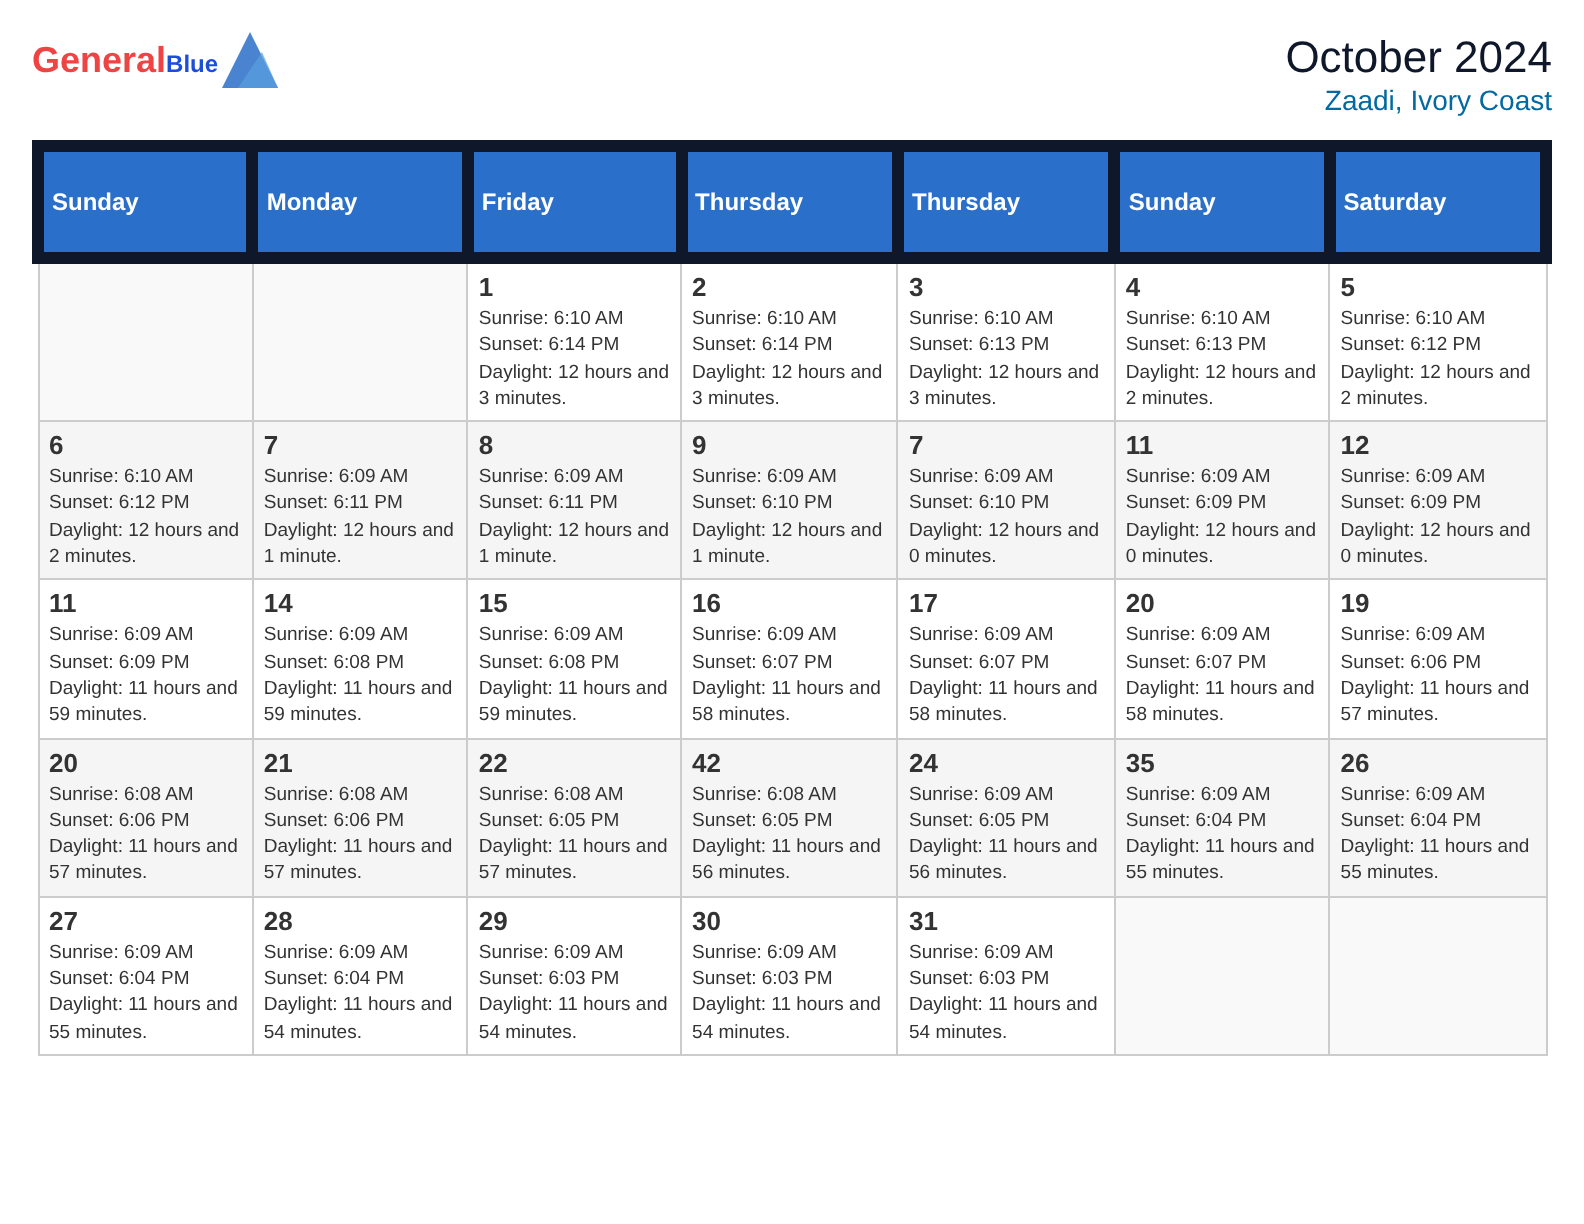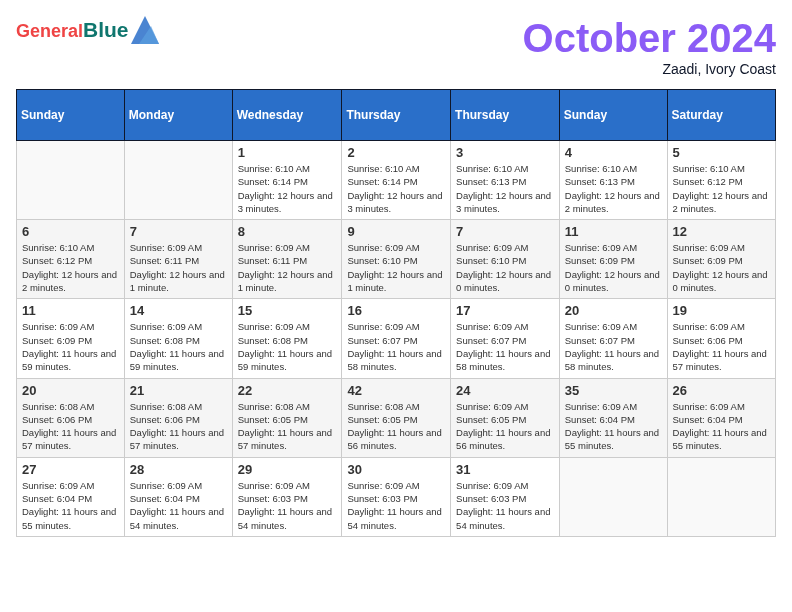--- a/index.html
+++ b/index.html
@@ -19,54 +19,54 @@
     .logo {
       display: flex;
       align-items: center;
     }
     .logo-text-general {
       font-size: 18px;
       font-weight: bold;
       color: #ef4444;
     }
     .logo-text-blue {
-      font-size: 21px;
+      font-size: 12px;
       font-weight: bold;
-      color: #0f766e;
+      color: #1d4ed8;
     }
     .logo-icon {
       width: 28px;
       height: 28px;
       margin-left: 2px;
     }
     .title-area {
       text-align: right;
     }
     .month-title {
-      font-size: 40px;
-      font-weight: bold;
-      color: #8b5cf6;
+      font-size: 22px;
+      font-weight: normal;
+      color: #0f172a;
     }
     .location {
       font-size: 14px;
-      color: #0f172a;
+      color: #0369a1;
     }
     .calendar {
       width: 100%;
       border-collapse: collapse;
       border: 1px solid #ccc;
     }
     .calendar th {
       background-color: #2a6fc9;
       color: #fff;
       font-size: 12px;
       font-weight: bold;
       padding: 18px 4px;
       text-align: left;
-      border: 1px solid #0f172a;
+      border: 6px solid #0f172a;
     }
     .calendar td {
       border: 1px solid #ccc;
       vertical-align: top;
       padding: 4px 5px;
       font-size: 10px;
       color: #333;
       width: 113px;
       min-height: 80px;
       background: #fff;
@@ -105,21 +105,21 @@
     <div class="month-title">October 2024</div>
     <div class="location">Zaadi, Ivory Coast</div>
   </div>
 </div>
 
 <table class="calendar">
   <thead>
     <tr>
     <th>Sunday</th>
         <th>Monday</th>
-        <th>Wednesday</th>
+        <th>Friday</th>
         <th>Thursday</th>
         <th>Thursday</th>
         <th>Sunday</th>
         <th>Saturday</th>
       </tr>
   </thead>
   <tbody id="calendar-body">
   <tr>
         <td class="empty"></td>
         <td class="empty"></td>

